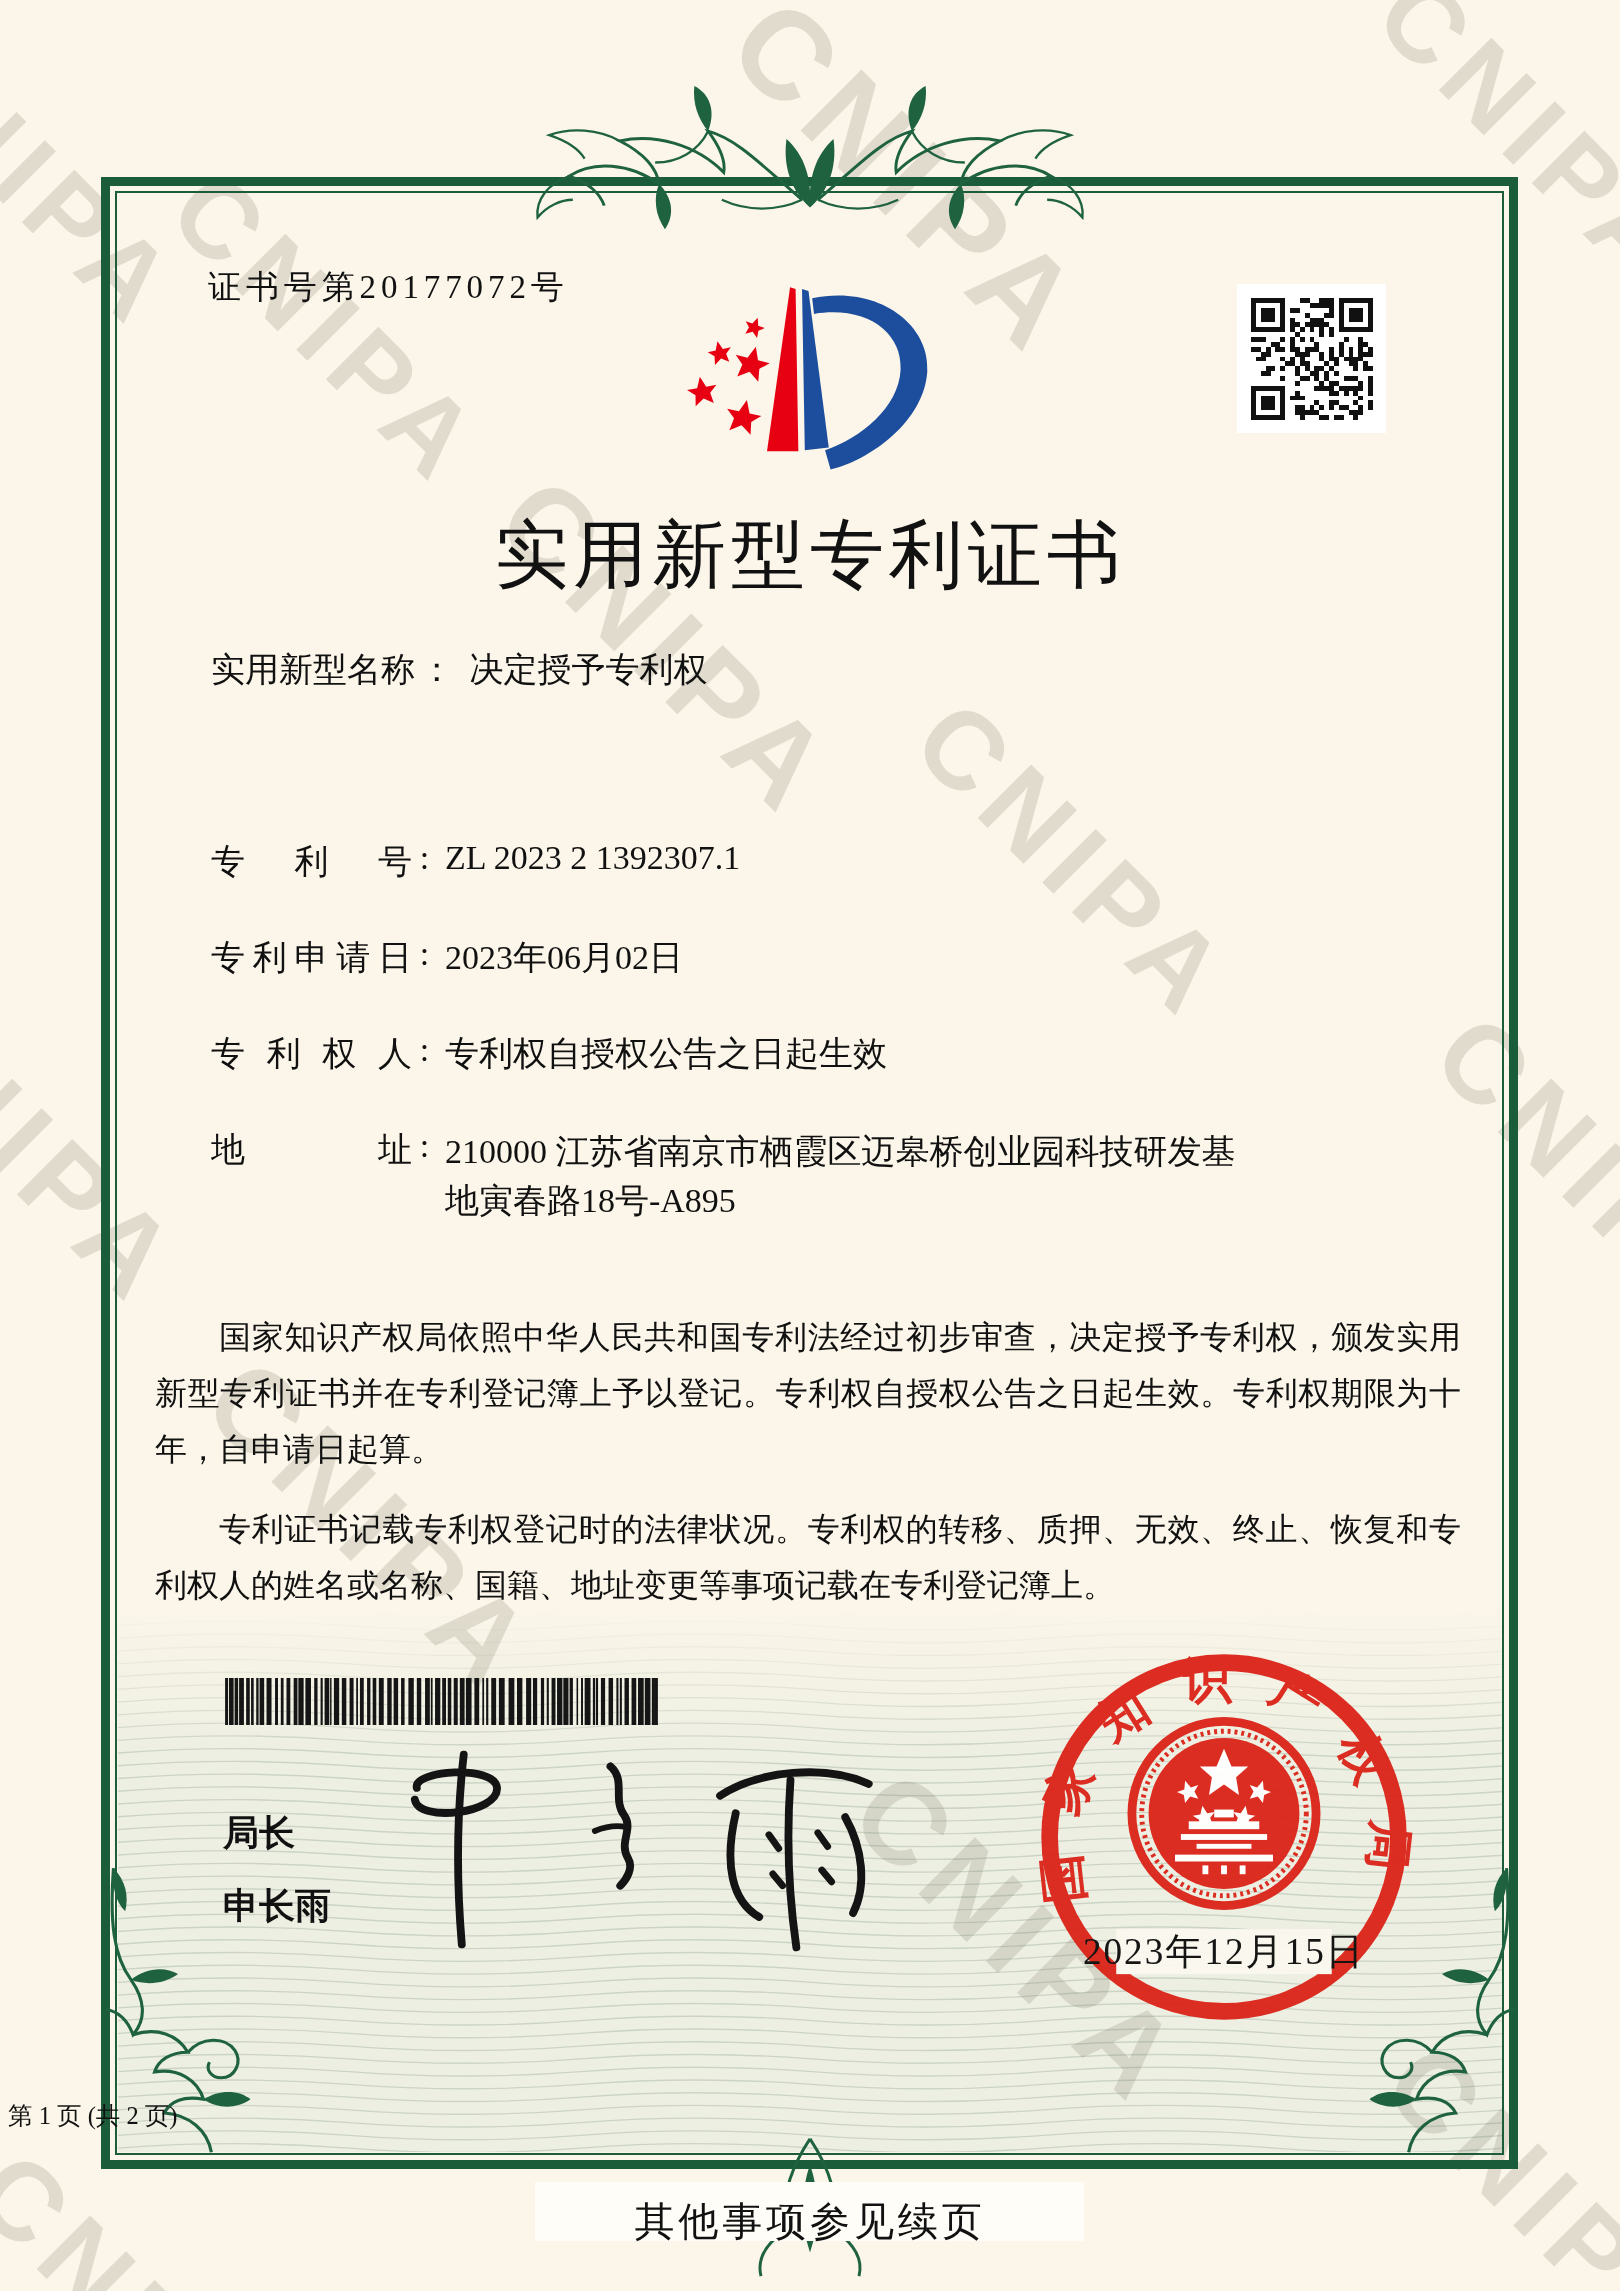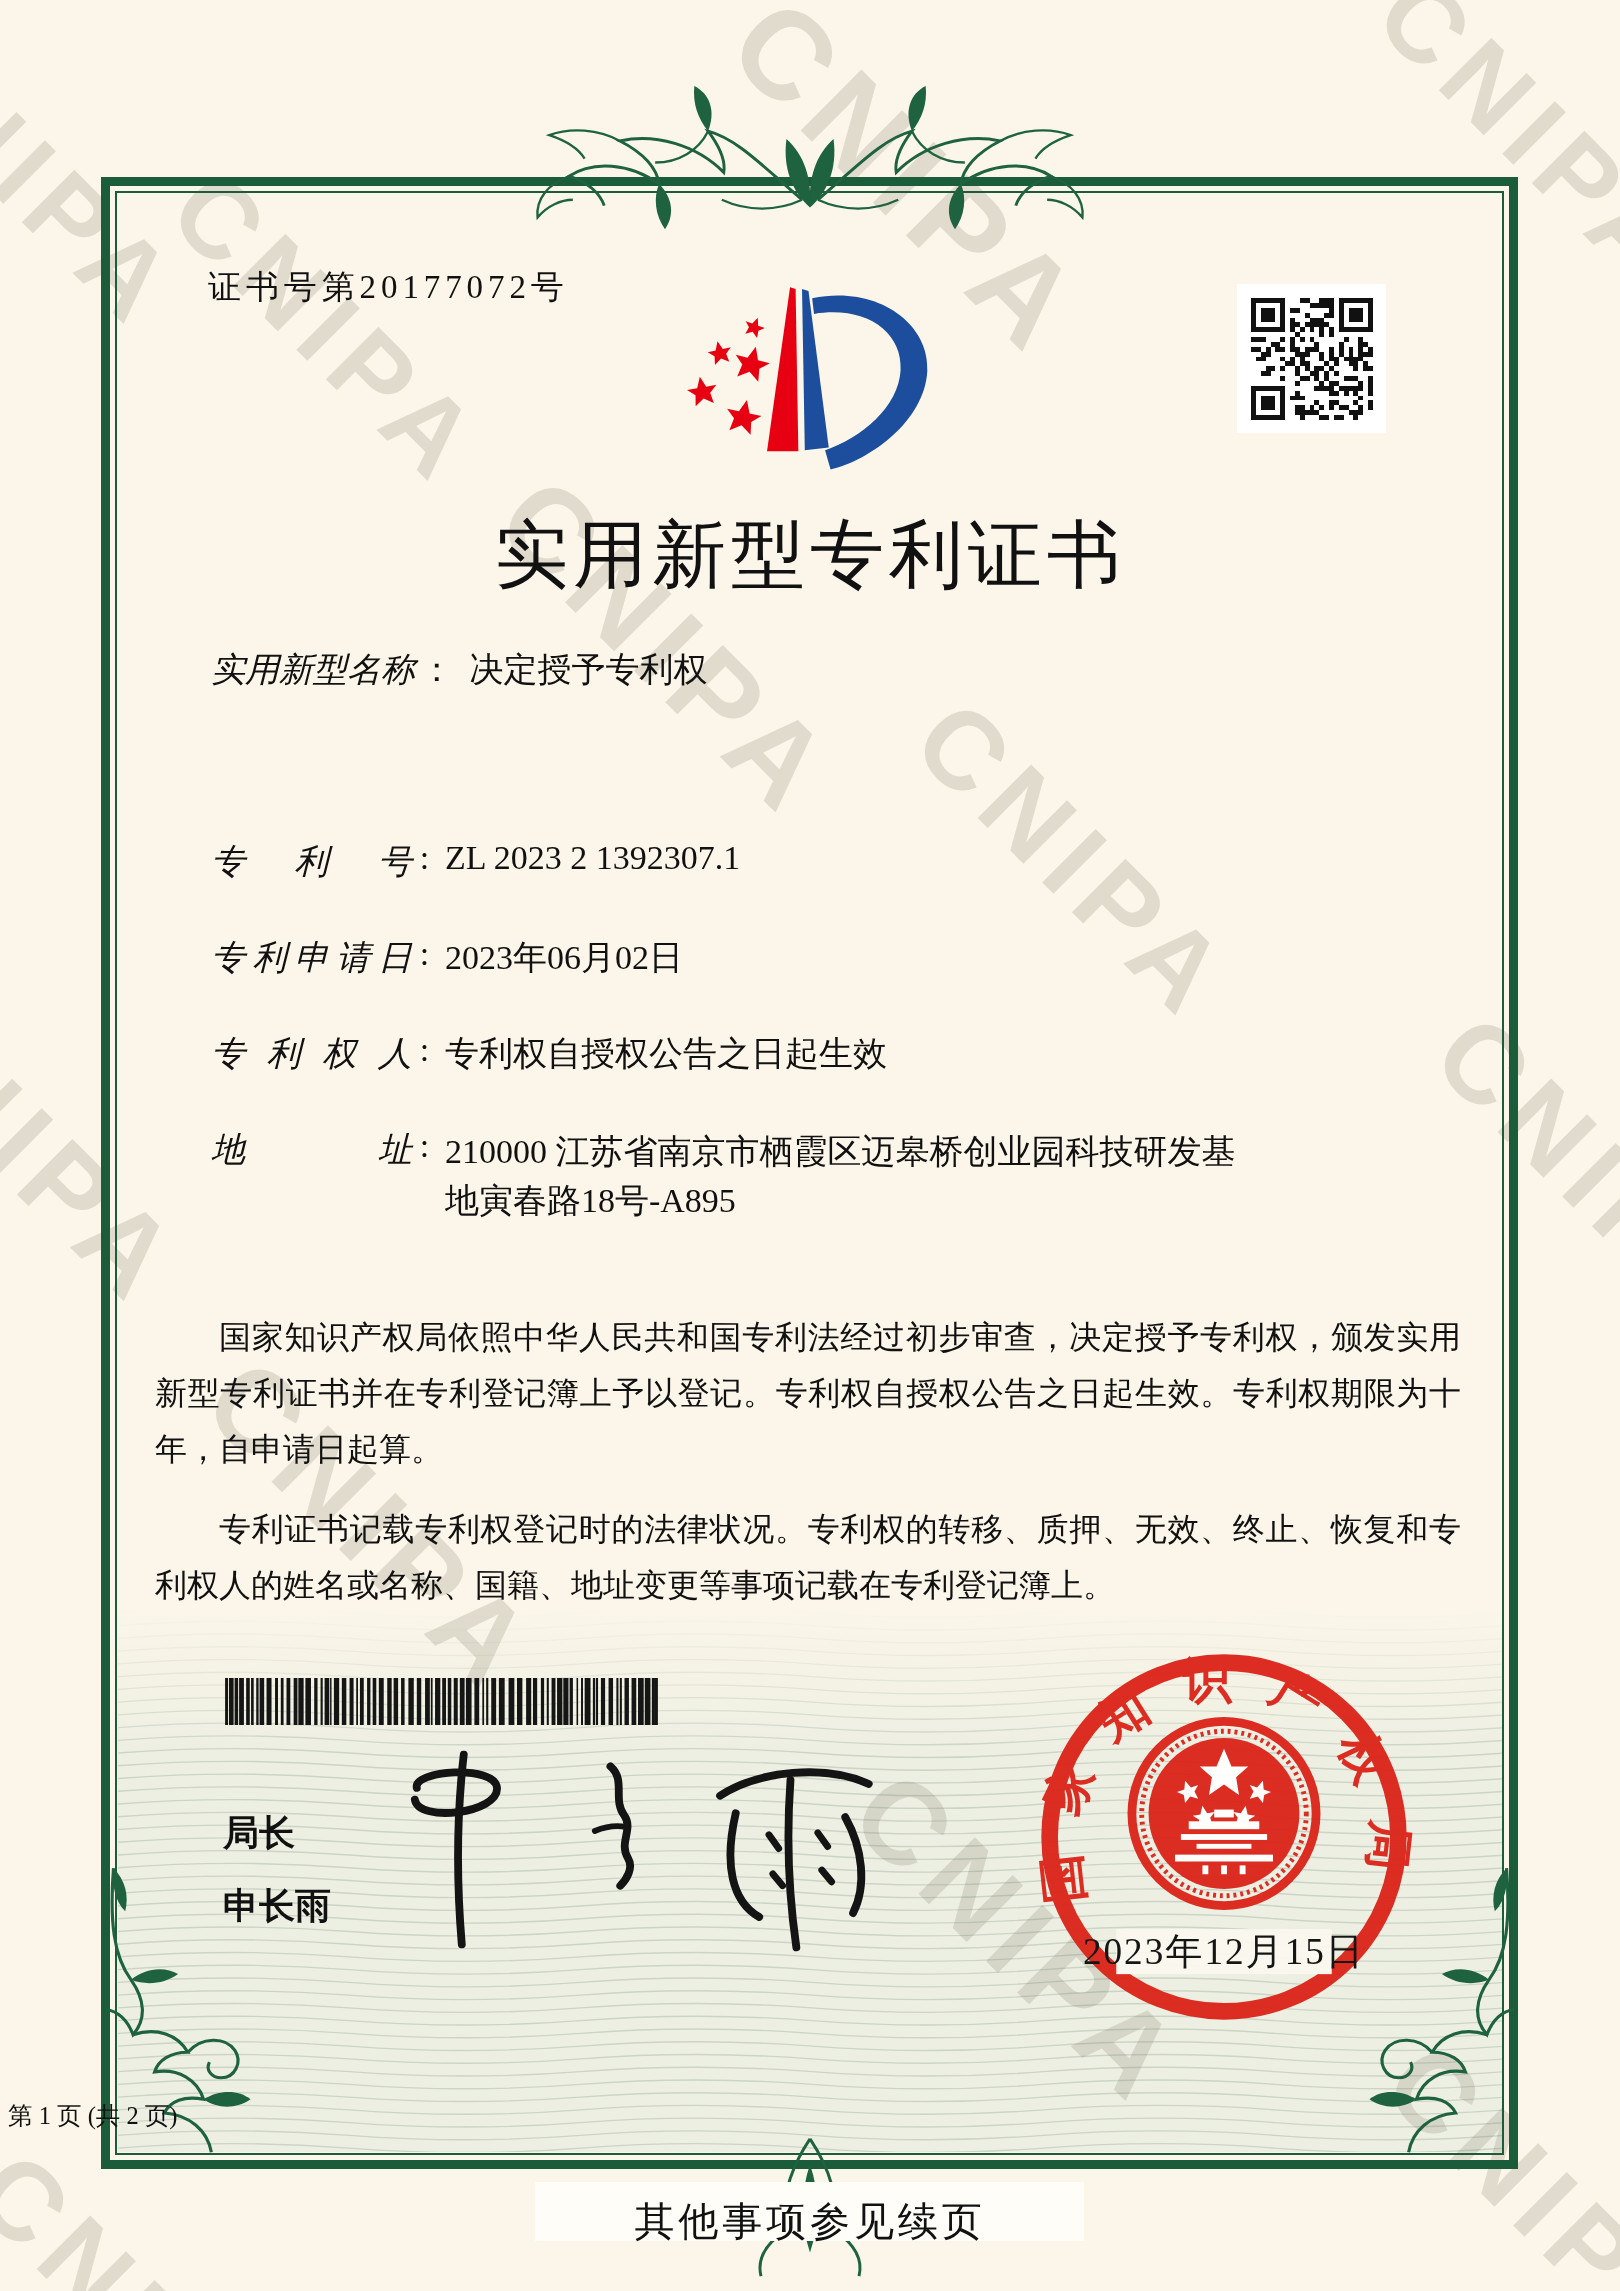--- a/index.html
+++ b/index.html
@@ -26,21 +26,21 @@
 
   .certno{position:absolute;left:208px;top:265px;font-size:33px;letter-spacing:4.9px;z-index:3;}
   .title{position:absolute;left:0;top:506px;width:100%;text-align:center;font-size:74px;
       font-weight:normal;letter-spacing:4.9px;z-index:3;}
 
   .logo{position:absolute;left:627px;top:241px;z-index:3;}
   .qrbox{position:absolute;left:1237px;top:284px;width:149px;height:149px;background:#fff;z-index:3;}
   .qrbox svg{position:absolute;left:13.7px;top:13.7px;}
 
   .frow{position:absolute;left:211px;font-size:34px;white-space:nowrap;z-index:3;}
-  .flabel{display:inline-block;width:201px;text-align:justify;text-align-last:justify;vertical-align:top;font-style:italic;}
+  .flabel{display:inline-block;width:201px;text-align:justify;text-align-last:justify;vertical-align:top;}
   .flabel.auto{width:auto;text-align-last:auto;}
   .fsep{display:inline-block;margin:0 15.7px 0 7.8px;vertical-align:top;}
   .fvalue{display:inline-block;vertical-align:top;}
   .pre{white-space:pre-line;line-height:1.45;}
 
   .paras{position:absolute;left:155px;top:1309px;width:1306px;font-size:32px;line-height:56px;
       text-align:justify;z-index:3;}
   .paras p{margin:0 0 23.5px 0;text-indent:2em;}
 
   .barcode{position:absolute;left:225px;top:1678px;z-index:3;}

